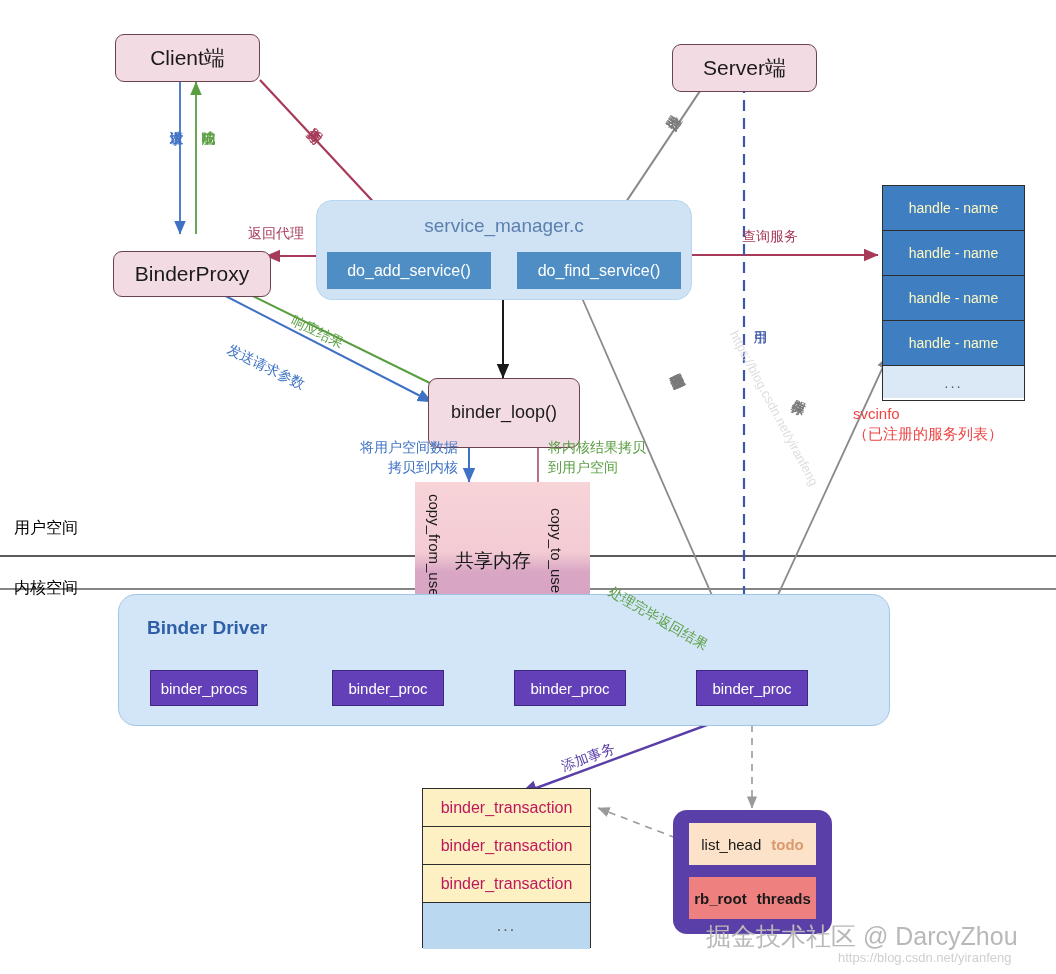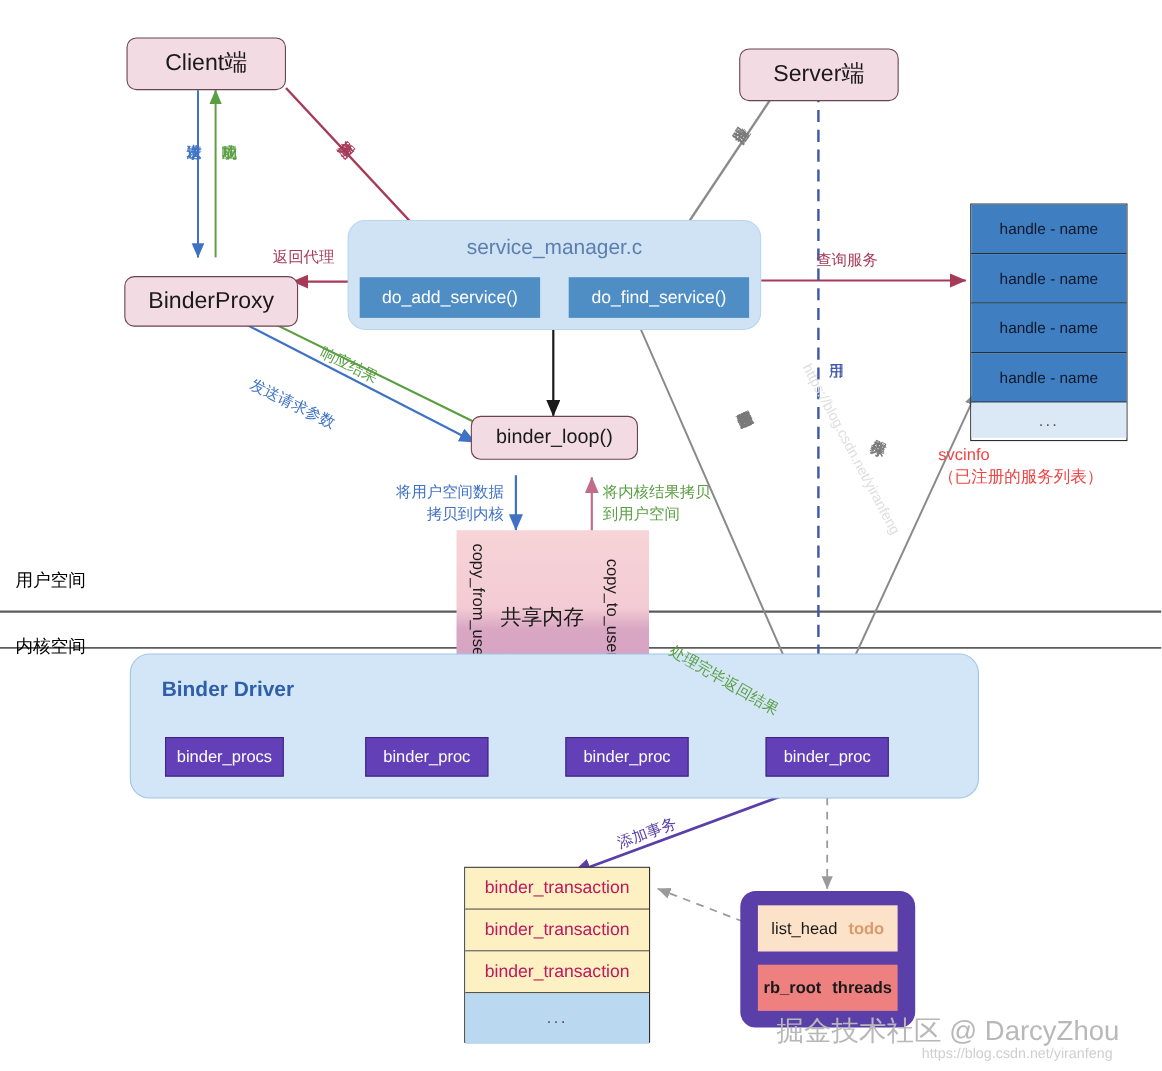--- a/index.html
+++ b/index.html
@@ -66,21 +66,21 @@
     text-align: center;
   }
   
   .svctable {
     position: absolute;
     border: 1px solid #2d2d2d;
     box-sizing: border-box;
   }
   .svcrow {
     background: #3f7fc1;
-    color: #0f172a;
+    color: #fef9c3;
     font-size: 14px;
     height: 45px;
     display: flex;
     align-items: center;
     justify-content: center;
     border-bottom: 1px solid #2d2d2d;
     box-sizing: border-box;
   }
   .svcrow.last { border-bottom: none; }
   .svcrow.ellipsis {
@@ -334,21 +334,21 @@
   </div>
 
   <div class="node smbox" style="left:316px; top:200px; width:376px; height:100px;">
     <div class="smtitle">service_manager.c</div>
     <div class="smrow">
       <div class="fnbox">do_add_service()</div>
       <div class="fnbox">do_find_service()</div>
     </div>
   </div>
 
-  <div class="node pinkbox" style="left:428px; top:378px; width:152px; height:40px; font-size:18px;">
+  <div class="node pinkbox" style="left:428px; top:378px; width:152px; height:70px; font-size:18px;">
     <span>binder_loop()</span>
   </div>
 
   <div class="svctable" style="left:882px; top:185px; width:143px; height:216px;">
     <div class="svcrow">handle - name</div>
     <div class="svcrow">handle - name</div>
     <div class="svcrow">handle - name</div>
     <div class="svcrow">handle - name</div>
     <div class="svcrow ellipsis last">...</div>
   </div>

